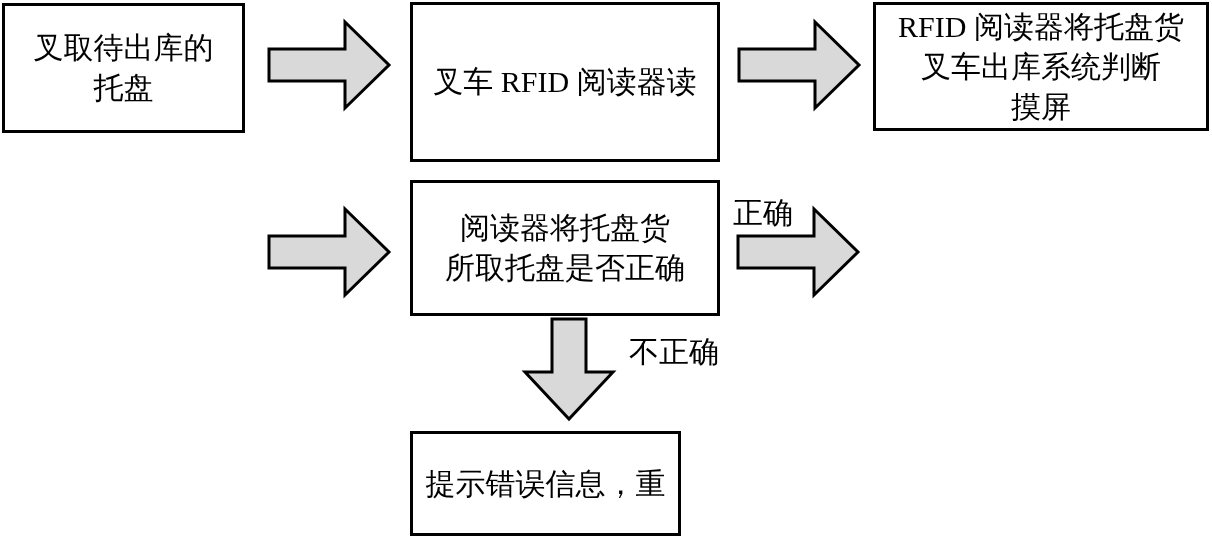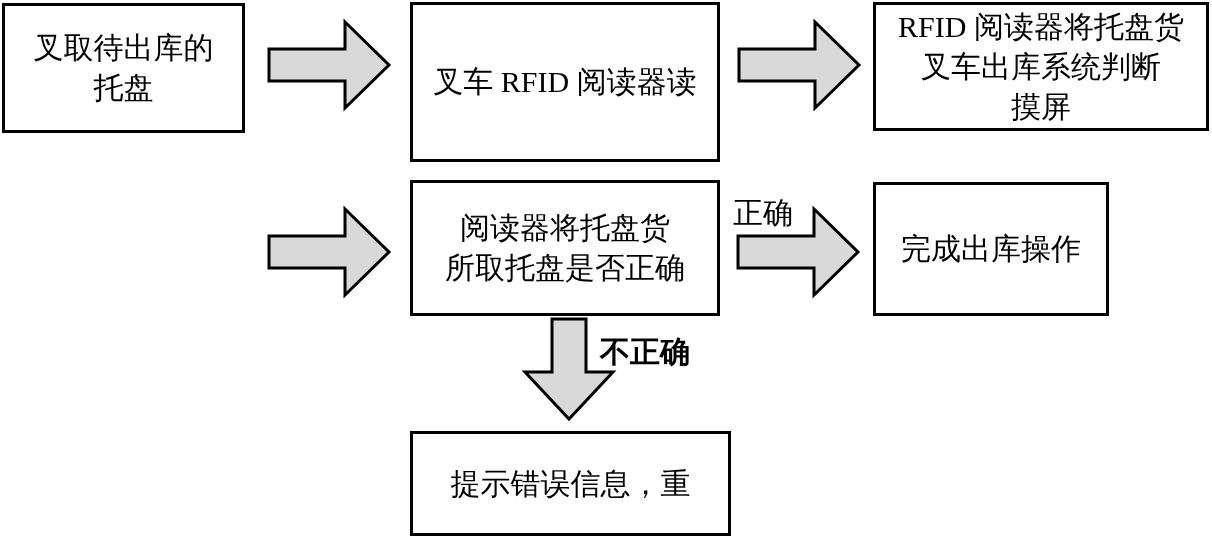--- a/index.html
+++ b/index.html
@@ -50,30 +50,30 @@
     line-height: 32px;
     white-space: nowrap;
     text-align: left;
   }
   
   .n-pick      { left: 2px;   top: 3px;   width: 243px; height: 130px; }
   .n-read      { left: 410px; top: 2px;   width: 310px; height: 160px; }
   .n-send      { left: 873px; top: 2px;   width: 336px; height: 129px; }
   .n-judge     { left: 410px; top: 180px; width: 310px; height: 136px; }
   .n-complete  { left: 873px; top: 182px; width: 236px; height: 134px; }
-  .n-error     { left: 410px; top: 431px; width: 321px; height: 105px; }
+  .n-error     { left: 410px; top: 431px; width: 271px; height: 105px; }
   
   .a-1    { left: 267px; top: 20px; }
   .a-2    { left: 737px; top: 20px; }
   .a-3    { left: 267px; top: 207px; }
   .a-4    { left: 736px; top: 207px; }
   .a-down { left: 523px; top: 317px; }
   
   .l-correct   { left: 733px; top: 197px; width: 84px; }
-  .l-incorrect { left: 600px; top: 336px; width: 104px; font-weight: bold; }
+  .l-incorrect { left: 629px; top: 336px; width: 104px; }
 </style>
 </head>
 <body>
 
 <div class="stage">
 
   <div class="node n-pick">
     <span class="node-line">叉取待出库的</span>
     <span class="node-line">托盘</span>
   </div>
@@ -104,23 +104,20 @@
     <span class="node-line">阅读器将托盘货</span>
     <span class="node-line">所取托盘是否正确</span>
   </div>
 
   <div class="edge-label l-correct">正确</div>
 
   <svg class="block-arrow a-4" width="125" height="90" viewBox="0 0 125 90" aria-hidden="true">
     <polygon points="2,29 78,29 78,2 122,45 78,88 78,61 2,61"></polygon>
   </svg>
 
-  <div class="node n-complete">
-    <span class="node-line">完成出库操作</span>
-  </div>
 
   <svg class="block-arrow a-down" width="92" height="104" viewBox="0 0 92 104" aria-hidden="true">
     <polygon points="29,2 63,2 63,55 90,55 46,102 2,55 29,55"></polygon>
   </svg>
 
   <div class="edge-label l-incorrect">不正确</div>
 
   <div class="node n-error">
     <span class="node-line">提示错误信息，重</span>
   </div>

